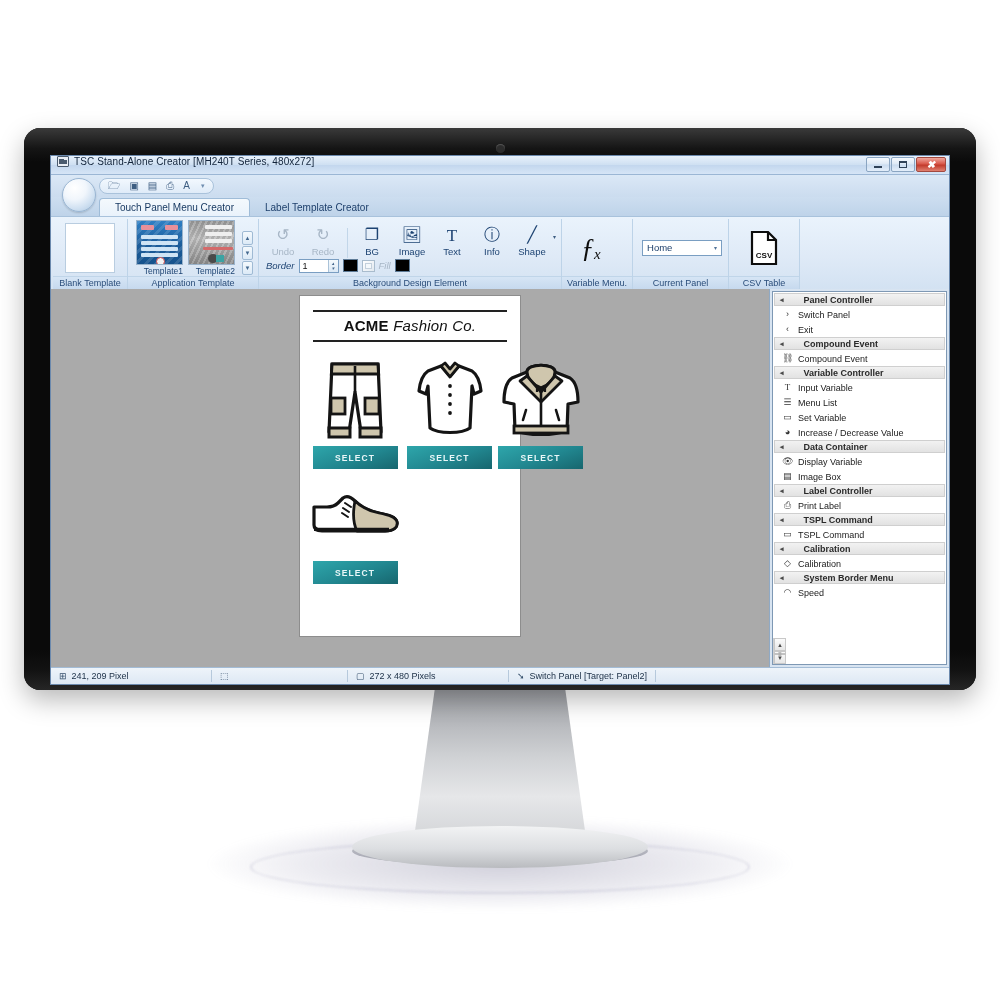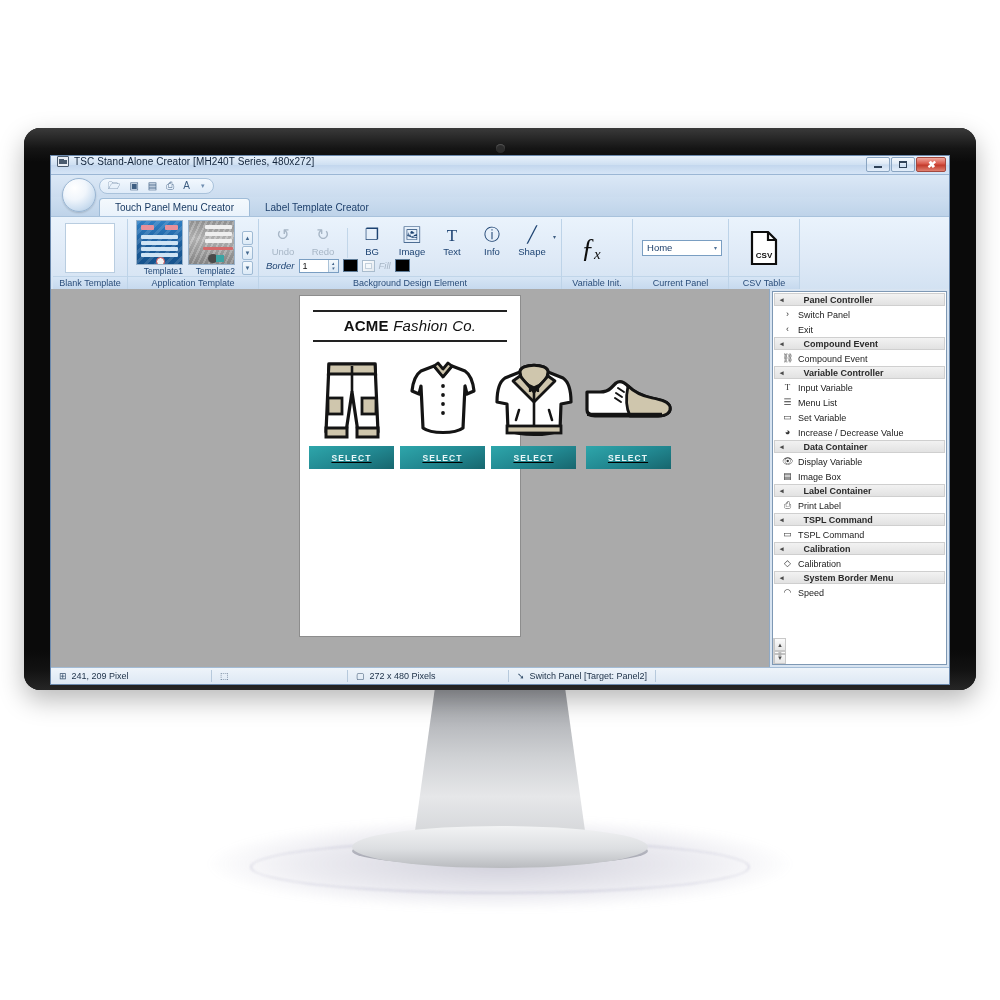--- a/index.html
+++ b/index.html
@@ -251,21 +251,21 @@
     width:222px; height:342px; background:#ffffff; border:1px solid #8d8d8d;
     position:relative; padding:10px 9px;
   }
 
   .logo-block{ text-align:center; padding:4px 4px 6px 4px; }
   .logo-rule{ height:2px; background:#222; }
   .logo-text{ font-size:15px; color:#111; padding:5px 0 6px 0; letter-spacing:.2px; white-space:nowrap; }
   .logo-text .b{ font-weight:bold; }
   .logo-text .i{ font-style:italic; }
 
-  .grid{ display:grid; grid-template-columns:1fr 1fr 1fr 1fr; gap:2px 6px; margin-top:8px;text-decoration:underline; }
+  .grid{ display:grid; grid-template-columns:1fr 1fr 1fr; gap:2px 6px; margin-top:8px; }
   .cell{ display:flex; flex-direction:column; align-items:center; }
   .art{ height:88px; display:flex; align-items:center; justify-content:center; }
   .sel-btn{
     width:85px; height:23px; margin-top:2px;
     background:linear-gradient(160deg,#2ea6ab 0%,#21868f 55%,#17666e 100%);
     color:#e9f7f8; font-size:8.5px; font-weight:bold; letter-spacing:1.1px;
     display:flex; align-items:center; justify-content:center;
   }
 
   
@@ -479,21 +479,21 @@
           <div class="rg-body">
             <div class="bigbtn">
               <span class="bigicon">
                 <svg width="34" height="32" viewBox="0 0 34 32">
                   <text x="1" y="25" font-family="Liberation Serif, serif" font-style="italic" font-size="27" fill="#0e0e0e">ƒ</text>
                   <text x="14" y="27" font-family="Liberation Serif, serif" font-style="italic" font-size="15" fill="#0e0e0e">x</text>
                 </svg>
               </span>
             </div>
           </div>
-          <div class="rg-title">Variable Init.</div>
+          <div class="rg-title">Variable Menu.</div>
         </div>
 
         <div class="rgroup" style="min-width:96px;">
           <div class="rg-body">
             <div class="panel-select">
               <span>Home</span>
               <span class="psel-caret">▾</span>
             </div>
           </div>
           <div class="rg-title">Current Panel</div>
@@ -659,21 +659,21 @@
                 <span class="sb-ic">👁</span>
                 <span>Display Variable</span>
               </div>
               <div class="sb-item">
                 <span class="sb-ic">▤</span>
                 <span>Image Box</span>
               </div>
 
               <div class="sb-head">
                 <span class="cv">◂</span>
-                <span>Label Container</span>
+                <span>Label Controller</span>
               </div>
               <div class="sb-item">
                 <span class="sb-ic">⎙</span>
                 <span>Print Label</span>
               </div>
 
               <div class="sb-head">
                 <span class="cv">◂</span>
                 <span>TSPL Command</span>
               </div>

